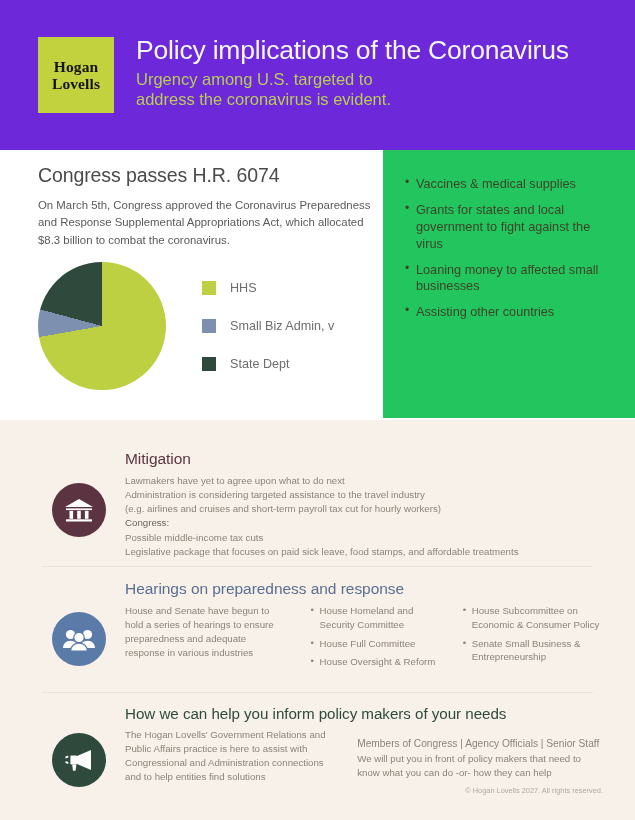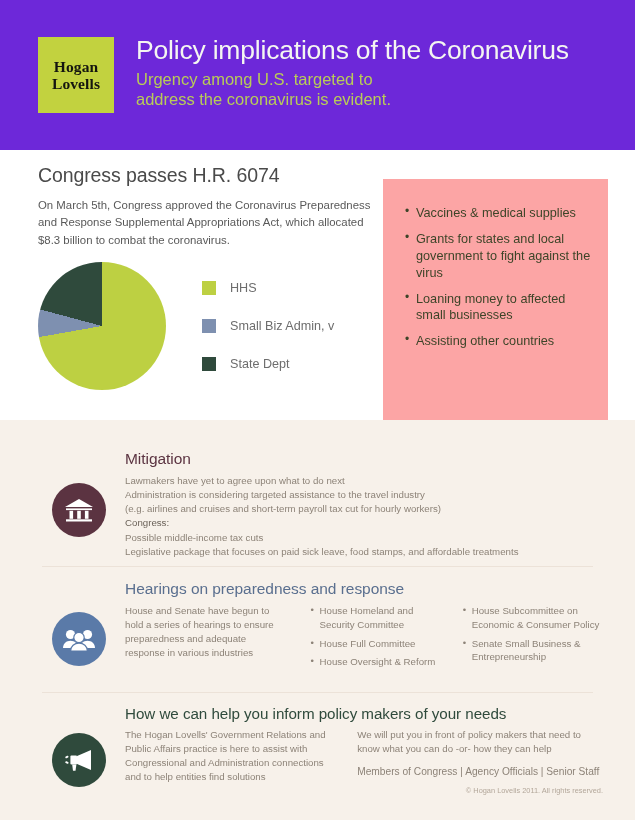--- a/index.html
+++ b/index.html
@@ -49,23 +49,22 @@
   .pie{width:128px;height:128px;border-radius:50%;
        background:conic-gradient(#bdd042 0deg 260deg,#7e90b0 260deg 285deg,#2f4a3c 285deg 360deg);}
   .legend{margin-left:36px;}
   .leg-row{display:flex;align-items:center;margin:0 8px 24px 0;}
   .leg-row:last-child{margin-bottom:0;}
   .swatch{width:14px;height:14px;flex:none;}
   .leg-label{margin-left:14px;color:#6d6d6d;font-size:12.6px;white-space:nowrap;}
 
   
   .green-panel{
-    position:absolute;left:383px;top:0;width:225px;height:268px;
-    background:#fca5a5;
-    margin-top:29px;
+    position:absolute;left:383px;top:0;width:252px;height:268px;
+    background:#22c55e;
   }
   .gp-list{margin:0;padding:26px 16px 0 22px;list-style:none;}
   .gp-list li{
     position:relative;color:#3d4428;font-size:12.7px;line-height:1.33;
     margin-bottom:9px;padding-left:11px;
   }
   .gp-list li:before{content:"\2022";position:absolute;left:0;top:-1px;font-size:12px;}
 
   
   .cream{position:absolute;left:0;top:420px;width:635px;height:400px;background:#f7f1ea;}
@@ -223,22 +222,22 @@
           <rect x="2.2" y="14.6" width="3.4" height="1.8" rx=".9" fill="#ffffff" transform="rotate(28 3.9 15.5)"></rect>
         </svg>
       </div>
       <div class="sec-body" style="top:0px;">
         <div class="sec-head" style="color:#2f4a3c;font-size:15.2px;">How we can help you inform policy makers of your needs</div>
         <div class="cols">
           <div class="col" style="width:212px;">
             <div class="body-line">The Hogan Lovells' Government Relations and Public Affairs practice is here to assist with Congressional and Administration connections and to help entities find solutions</div>
           </div>
           <div class="col" style="width:250px;margin-right:0;">
+            <div class="body-line" style="margin-top:9px;font-size:10.2px;">Members of Congress  |  Agency Officials  |  Senior Staff</div>
             <div class="body-line">We will put you in front of policy makers that need to know what you can do -or- how they can help</div>
-            <div class="body-line" style="margin-top:9px;font-size:10.2px;">Members of Congress  |  Agency Officials  |  Senior Staff</div>
-          </div>
-        </div>
-      </div>
-    </div>
-
-    <div class="copyright" style="top:366px;">© Hogan Lovells 2011. All rights reserved.</div>
+          </div>
+        </div>
+      </div>
+    </div>
+
+    <div class="copyright" style="top:366px;">© Hogan Lovells 2027. All rights reserved.</div>
   </div>
 </div>
 
 </body></html>

